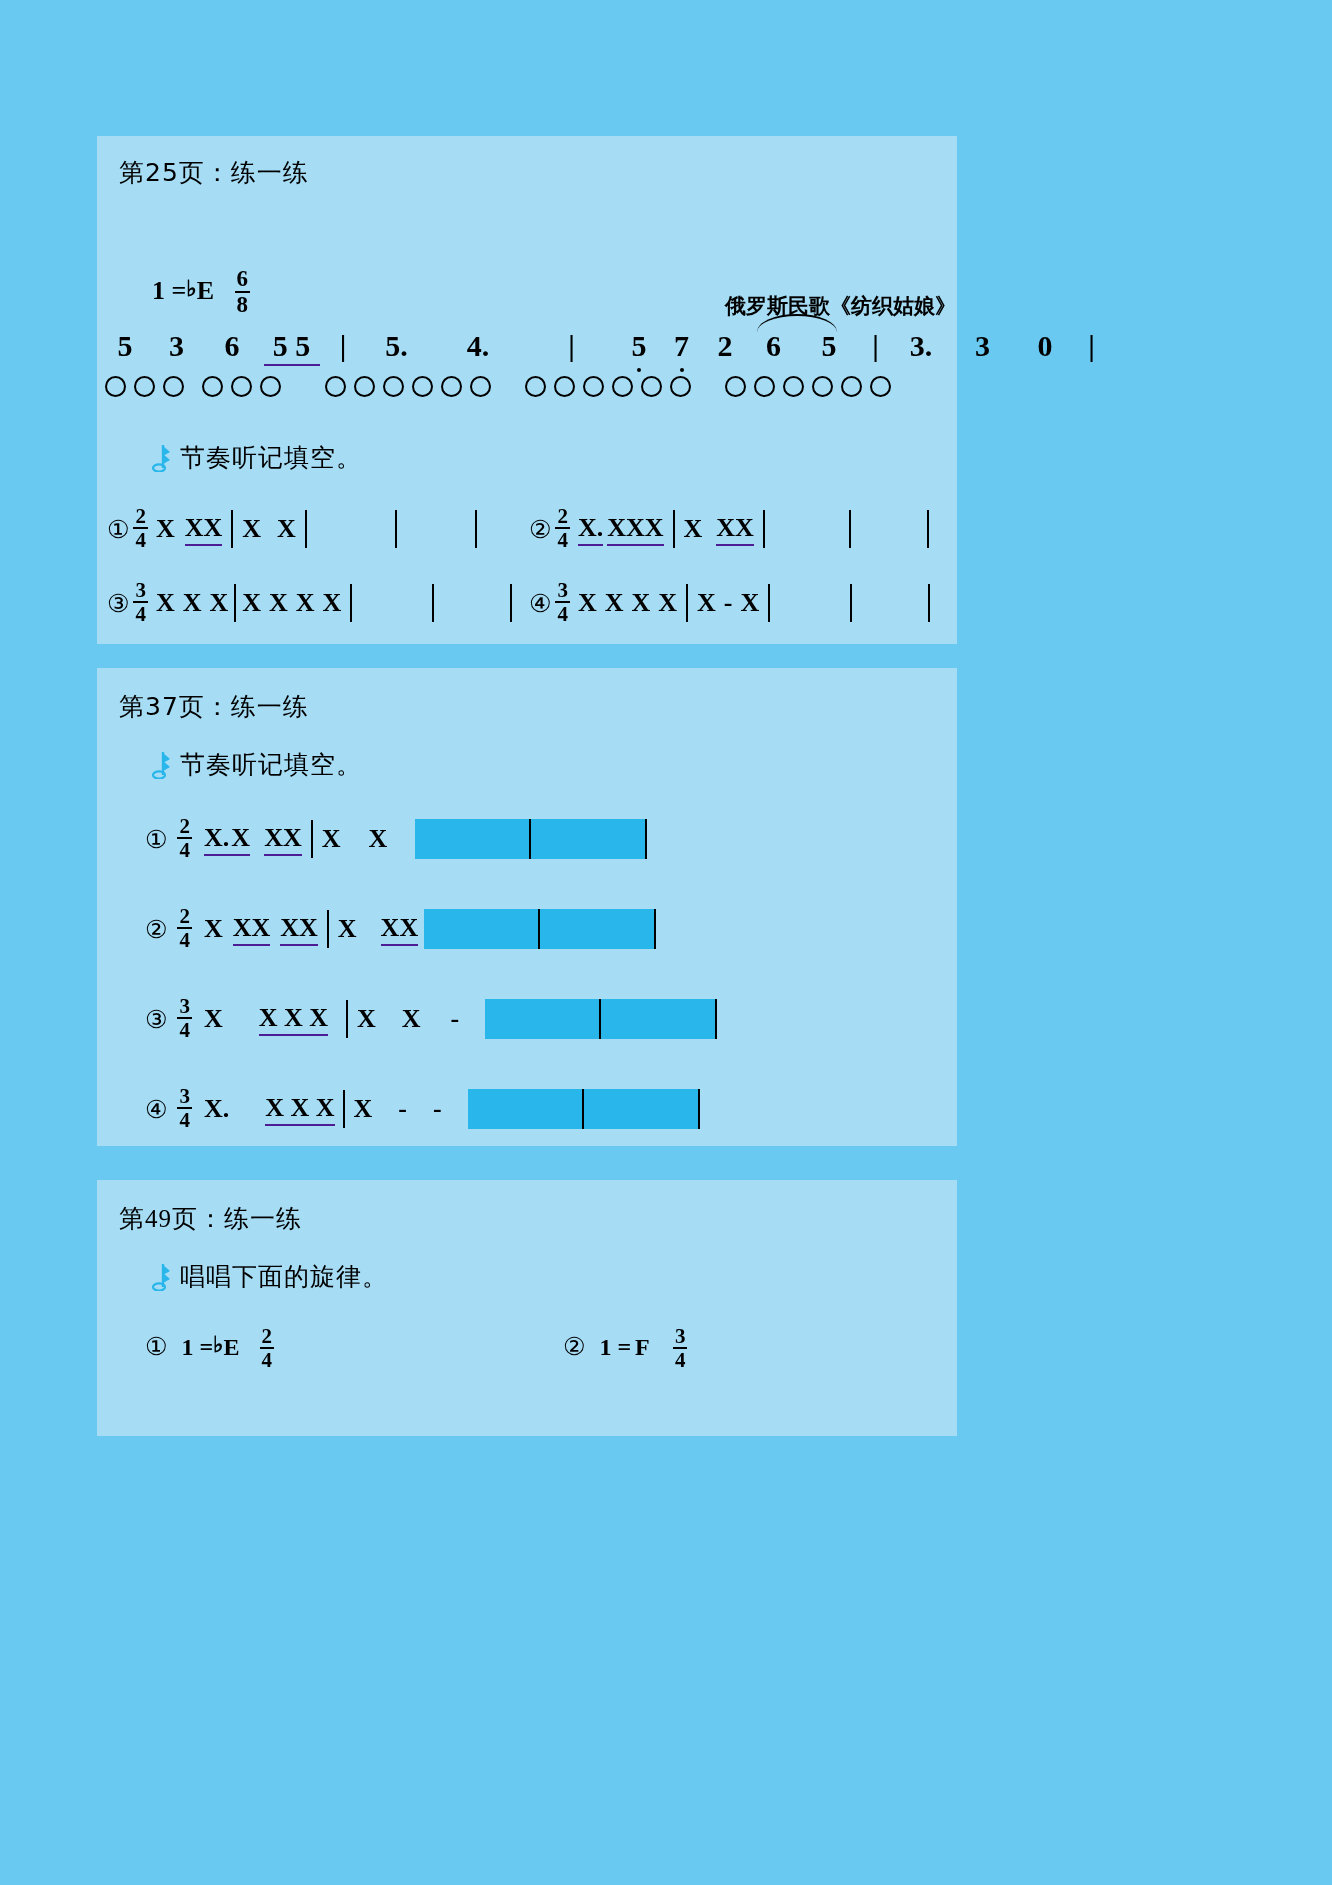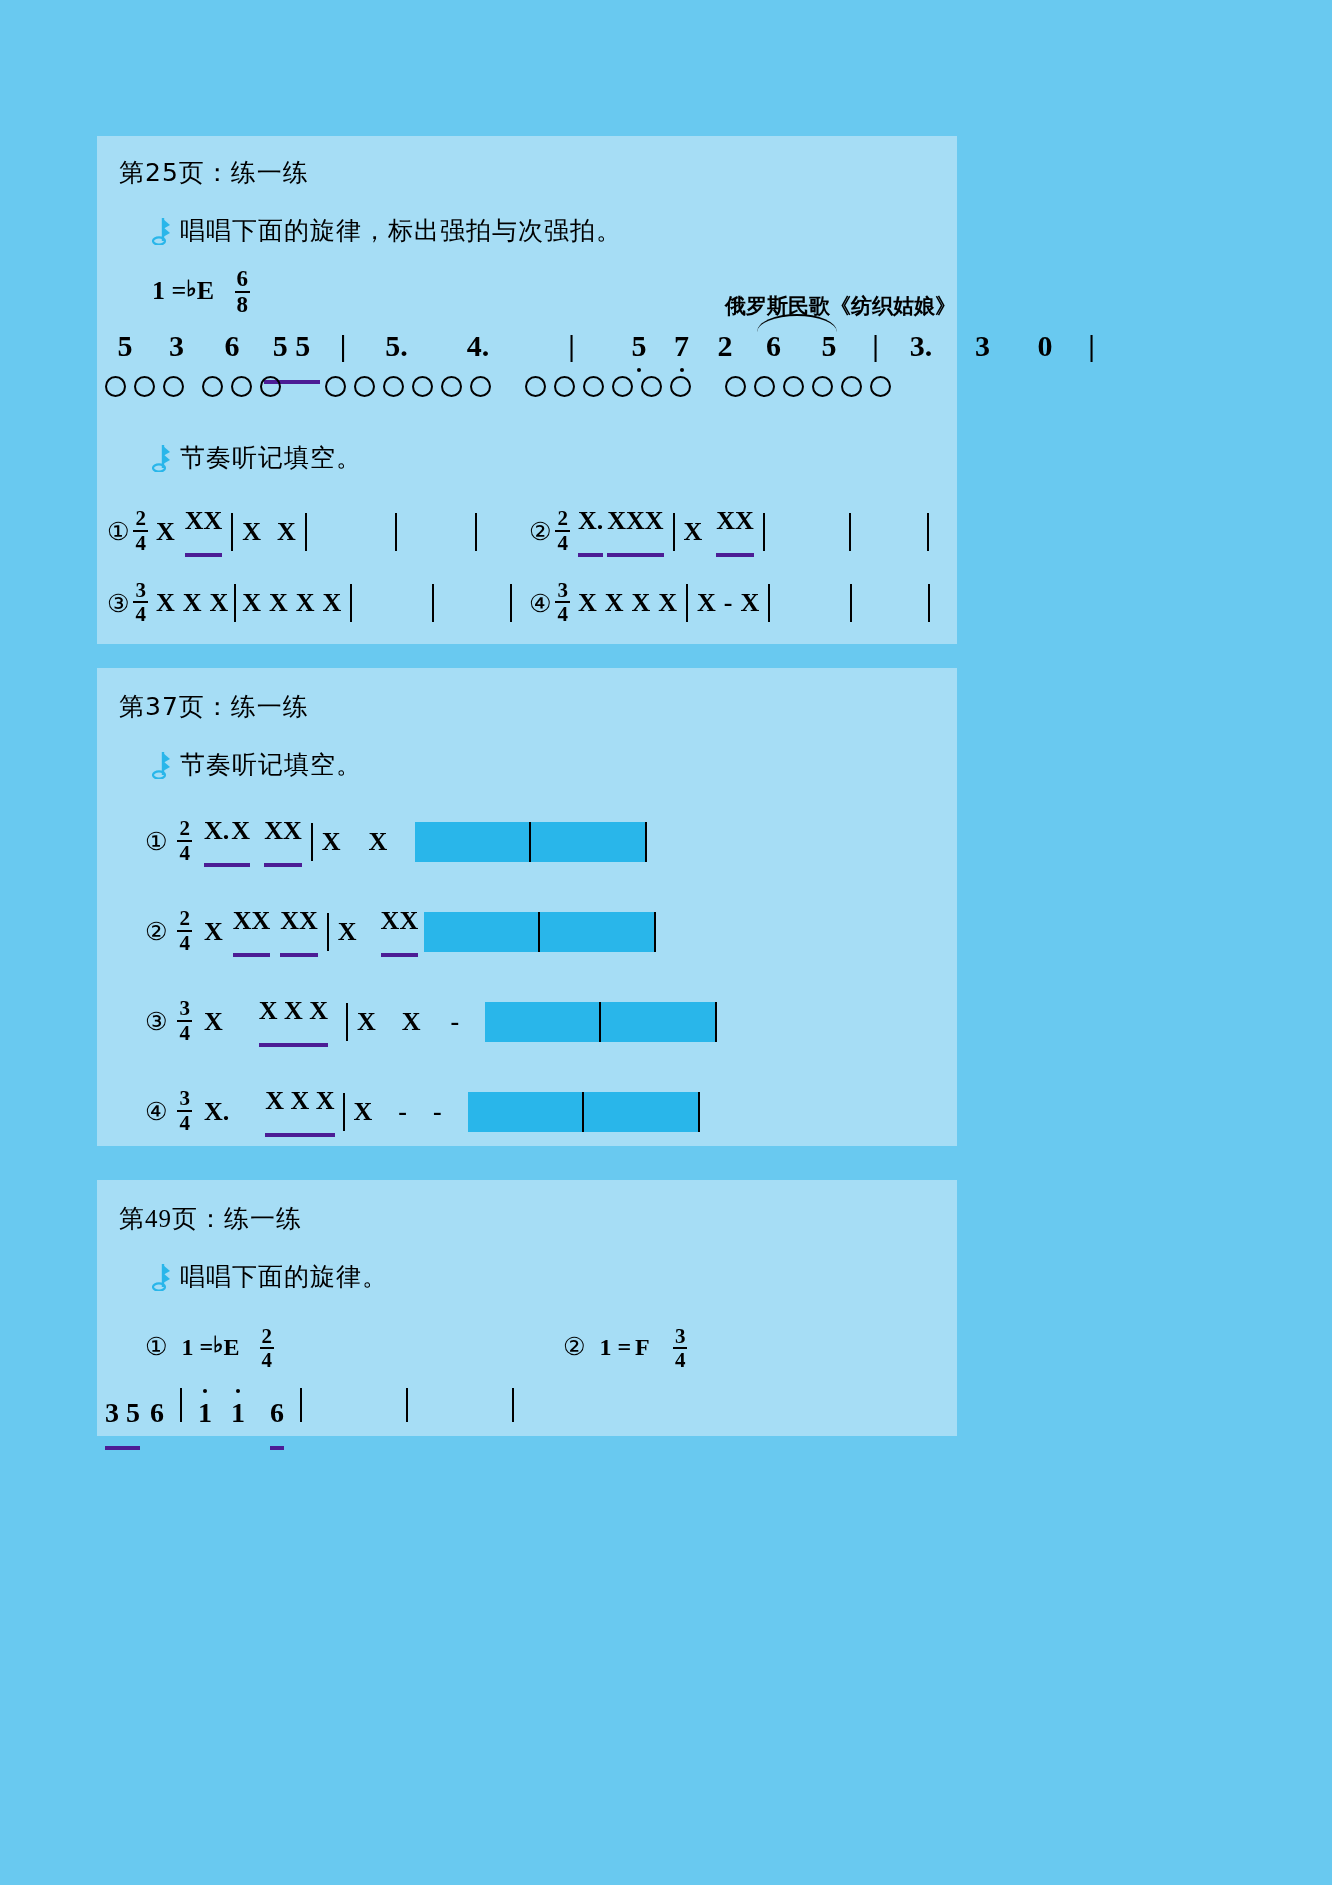--- a/index.html
+++ b/index.html
@@ -116,22 +116,22 @@
     align-items: center;
   }
   .bar {
     display: inline-block;
     width: 2px;
     height: 38px;
     background: #000;
     margin: 0 9px;
   }
   .underline-grp {
-    border-bottom: 4px solid #4c1d95;
-    padding-bottom: 17px;
+    border-bottom: 2px solid #4c1d95;
+    padding-bottom: 1px;
     display: inline-block;
   }
   .blue-block {
     display: inline-block;
     background: #29b6ea;
     height: 40px;
     vertical-align: middle;
     border-right: 2px solid #000;
   }
   .blue-split {
@@ -181,30 +181,20 @@
 </style>
 </head>
 <body>
 
 <div class="page">
 
   <div class="panel" id="panel-25">
 
     <div class="panel-title" style="left:22px; top:20px;">第25页：练一练</div>
 
-    <div class="task-line" style="left:55px; top:78px;">
-      <span class="note-icon">
-        <svg width="22" height="30" viewBox="0 0 22 30">
-          <path d="M11 3 L11 26" stroke="#29b6ea" stroke-width="2.4" fill="none"></path>
-          <path d="M11 4 L18 10 L11 14 Z" fill="#29b6ea"></path>
-          <path d="M11 12 L18 18 L11 22 Z" fill="#29b6ea"></path>
-          <ellipse cx="7" cy="26" rx="6" ry="3.6" fill="none" stroke="#29b6ea" stroke-width="2.2"></ellipse>
-        </svg>
-      </span><span>唱唱下面的旋律，标出强拍与次强拍。</span>
-    </div>
 
     <div class="music-row" style="left:38px; top:132px; font-size:26px;margin-left:17px;">
       <span>1 =</span><span class="flat">♭</span><span>E</span>
       <span class="frac" style="font-size:23px; margin-left:14px;">
         <span class="num">6</span>
         <span class="den">8</span>
       </span>
     </div>
 
     <div class="source" style="left:628px; top:156px;">俄罗斯民歌《纺织姑娘》</div>
@@ -471,28 +461,16 @@
 
     <div class="music-row" style="left:466px; top:146px; font-size:24px;">
       <span class="circnum">②</span>
       <span style="margin-left:8px;">1 =</span><span style="margin-left:4px;">F</span>
       <span class="frac" style="margin-left:18px;">
         <span class="num">3</span>
         <span class="den">4</span>
       </span>
     </div>
 
-    <div class="melody-line" style="left:8px; top:208px; font-size:28px;">
-      <span class="underline-grp">3 5</span><span style="margin-left:10px;">6</span>
-      <span class="bar" style="height:34px;"></span>
-      <span class="dot-above" style="position:relative;display:inline-block;">1</span>
-      <span class="dot-above" style="position:relative;display:inline-block;margin-left:12px;">1</span>
-      <span class="underline-grp" style="margin-left:18px;">6</span>
-      <span class="bar" style="height:34px;"></span>
-      <span style="display:inline-block;width:72px;"></span>
-      <span class="bar" style="height:34px;"></span>
-      <span style="display:inline-block;width:72px;"></span>
-      <span class="bar" style="height:34px;"></span>
-    </div>
 
   </div>
 
 </div>
 
 </body></html>

